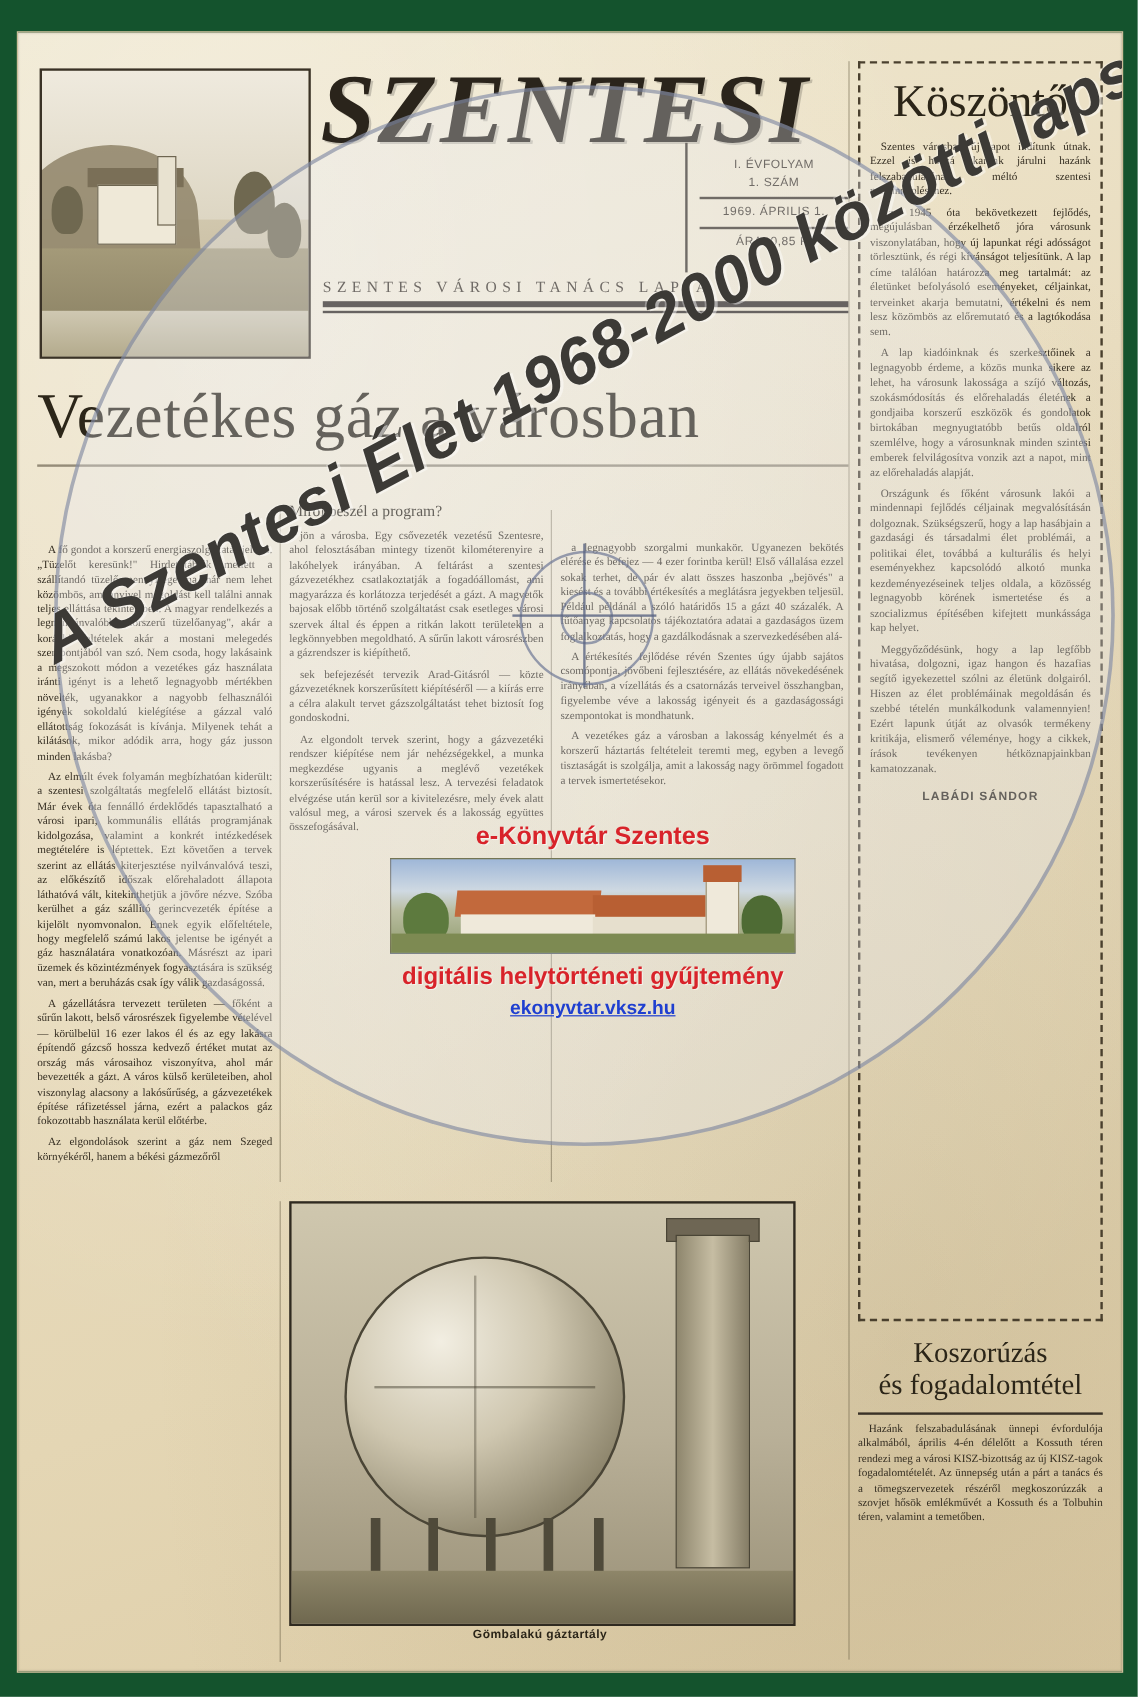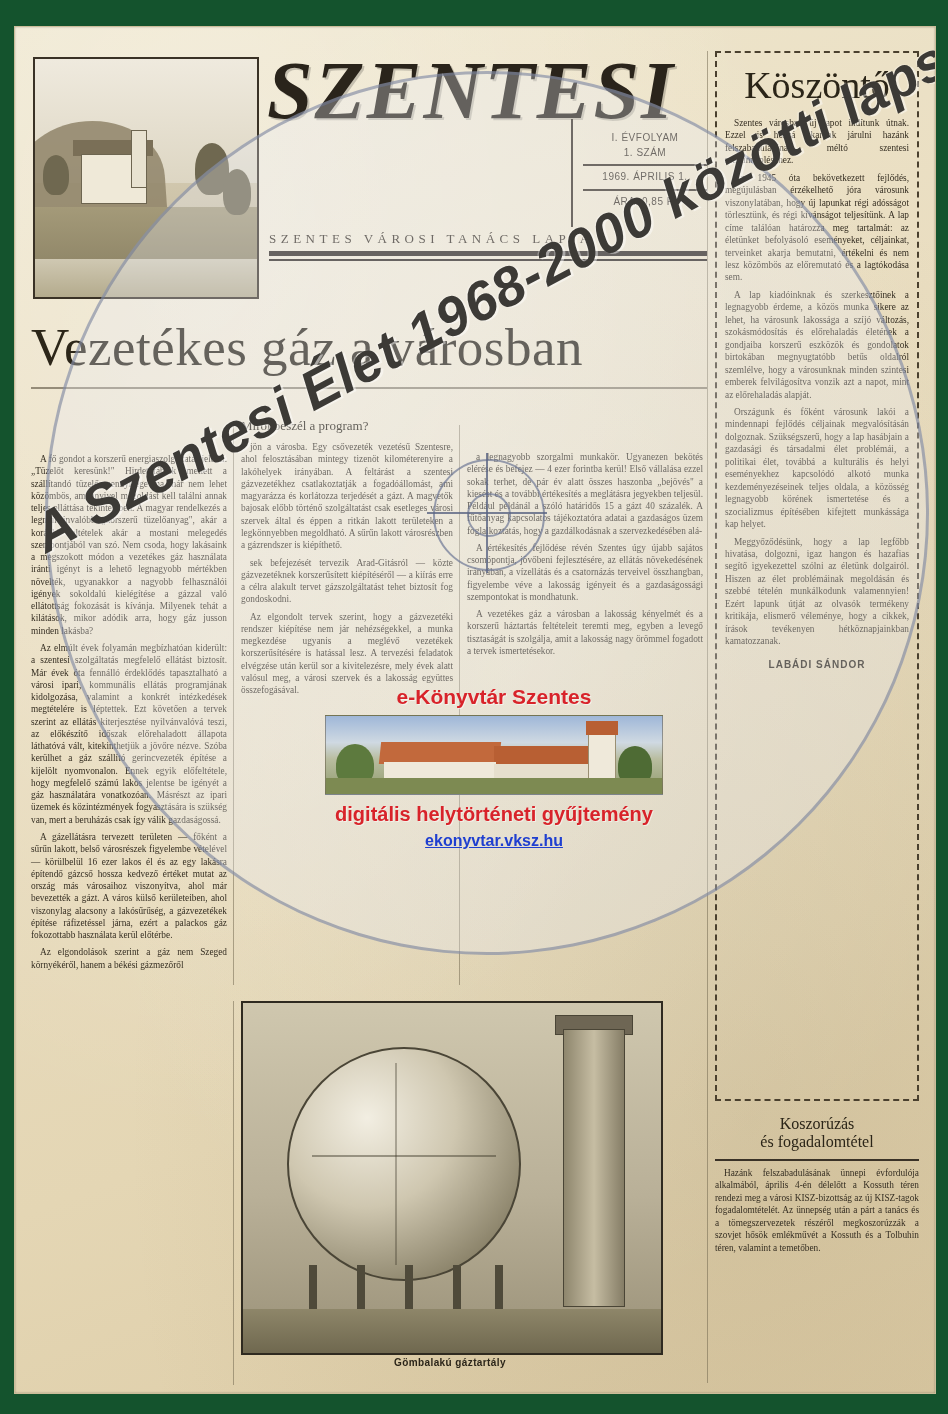--- a/index.html
+++ b/index.html
@@ -119,21 +119,21 @@
     border:2px dashed #4a402e;padding:6px 8px;box-sizing:border-box;
   }
   .rc-title{font-family:Liberation Serif, serif;font-size:38px;text-align:center;color:#2b2518;margin:4px 0 10px;}
   .rc-body{font-family:"Liberation Serif",serif;font-size:9.3px;line-height:1.34;text-align:justify;color:#352e22;}
   .rc-body p{margin:0 0 5px 0;text-indent:9px;}
   .rc-sign{text-align:center;font-family:"Liberation Sans",sans-serif;font-weight:700;font-size:10px;letter-spacing:1px;margin-top:10px;color:#2b2519;}
 
   .rightcol2{
     position:absolute;left:692px;top:1078px;width:204px;height:270px;
   }
-  .rc2-title{font-family:"Liberation Serif",serif;font-size:16px;text-align:center;color:#2b2518;line-height:1.12;margin:2px 0 8px;}
+  .rc2-title{font-family:"Liberation Serif",serif;font-size:24px;text-align:center;color:#2b2518;line-height:1.12;margin:2px 0 8px;}
   .rc2-rule{height:2px;background:#3a3227;margin-bottom:6px;}
 
   
   .cd{
     position:absolute;left:22px;top:36px;width:878px;height:878px;border-radius:50%;
     border:3px solid rgba(110,120,150,.55);
     background:radial-gradient(circle at 50% 50%, rgba(255,255,255,.55) 0 0);
     background:rgba(235,238,248,.30);
     pointer-events:none;
   }

